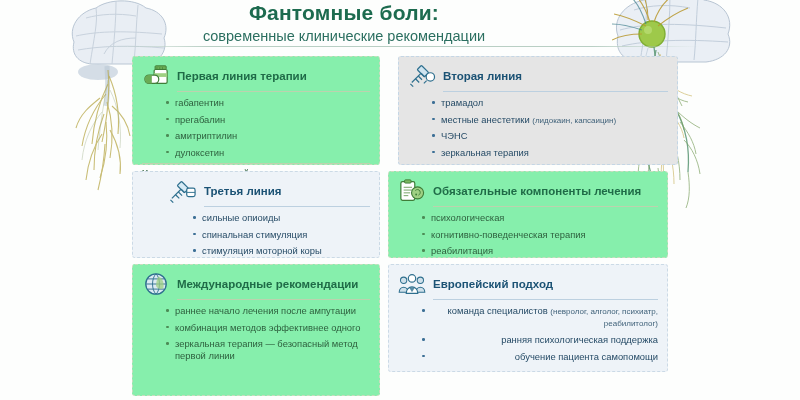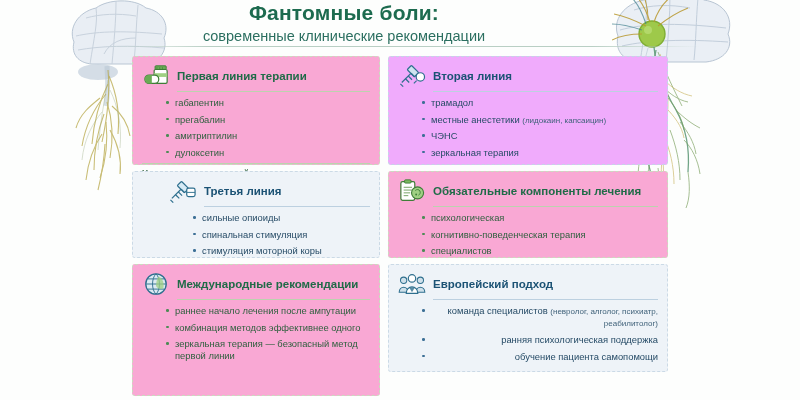--- a/index.html
+++ b/index.html
@@ -29,22 +29,22 @@
     position:absolute;left:100px;top:46px;width:600px;height:1px;
     background:linear-gradient(to right,rgba(140,180,165,0),#b9cfc4 18%,#b9cfc4 82%,rgba(140,180,165,0));
   }
 
   
   .grid{position:absolute;left:132px;top:56px;width:536px;}
   .card{
     position:absolute;border:1px dashed #c3d3cb;border-radius:3px;
     box-sizing:border-box;padding:6px 9px 6px 9px;
   }
-  .card.green{background:#f9a8d4;border-color:#c9dcbe;}
-  .card.blue{background:#f0abfc;border-color:#c4d6e5;}
+  .card.green{background:#86efac;border-color:#c9dcbe;}
+  .card.blue{background:#e5e5e5;border-color:#c4d6e5;margin-left:10px;}
   .card.pale{background:#eef3f8;border-color:#cbdae6;}
 
   .card-head{display:flex;align-items:center;gap:7px;height:26px;}
   .card-ico{width:28px;height:26px;flex:0 0 28px;display:block;}
   .card-title{
     font-size:11.5px;font-weight:bold;line-height:1.1;white-space:nowrap;
   }
   .green .card-title{color:#1f6b47;}
   .blue .card-title,.pale .card-title{color:#1b5274;}
 
@@ -275,21 +275,21 @@
           <circle cx="21" cy="16" r="6.5" fill="#9fd083" stroke="#3f7d38" stroke-width="1.2"></circle>
           <path d="M18.5 13.5c1.5-1.5 4-1.5 5 .5 1.2 2.2-.5 4-1.5 4.5" fill="none" stroke="#3f7d38" stroke-width="1"></path>
           <circle cx="19.5" cy="17.8" r="1" fill="#3f7d38"></circle>
         </svg>
         <div class="card-title">Обязательные компоненты лечения</div>
       </div>
       <div class="head-div"></div>
       <ul class="items">
         <li>психологическая</li>
         <li>когнитивно-поведенческая терапия</li>
-        <li>специалистов</li>
+        <li>реабилитация</li>
         <li>мультидисциплинарный подход</li>
       </ul>
     </div>
 
     <div class="card green" id="card-5">
       <div class="card-head">
         <svg class="card-ico" viewBox="0 0 30 28">
           <circle cx="15" cy="14" r="11" fill="#dceaf3" stroke="#2e6f8e" stroke-width="1.4"></circle>
           <path d="M15 3c-5 5-5 17 0 22M15 3c5 5 5 17 0 22" fill="none" stroke="#2e6f8e" stroke-width="1"></path>
           <path d="M4 14h22M6 8.5h18M6 19.5h18" fill="none" stroke="#2e6f8e" stroke-width="1"></path>

